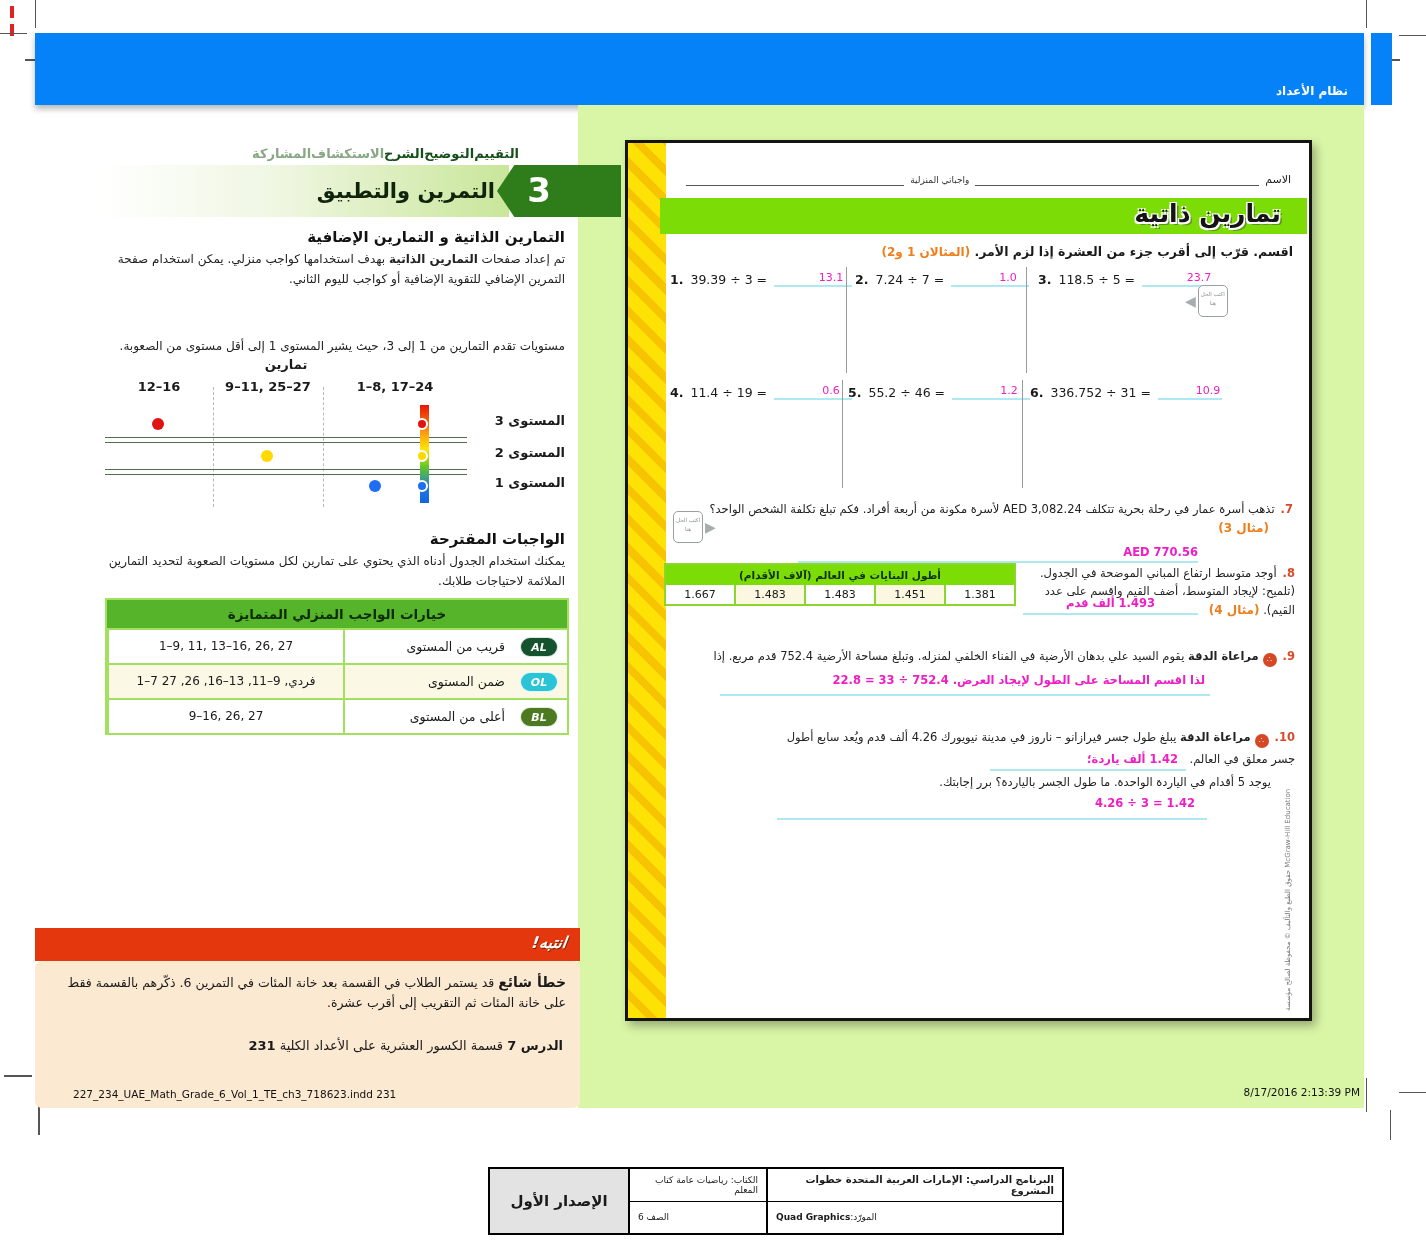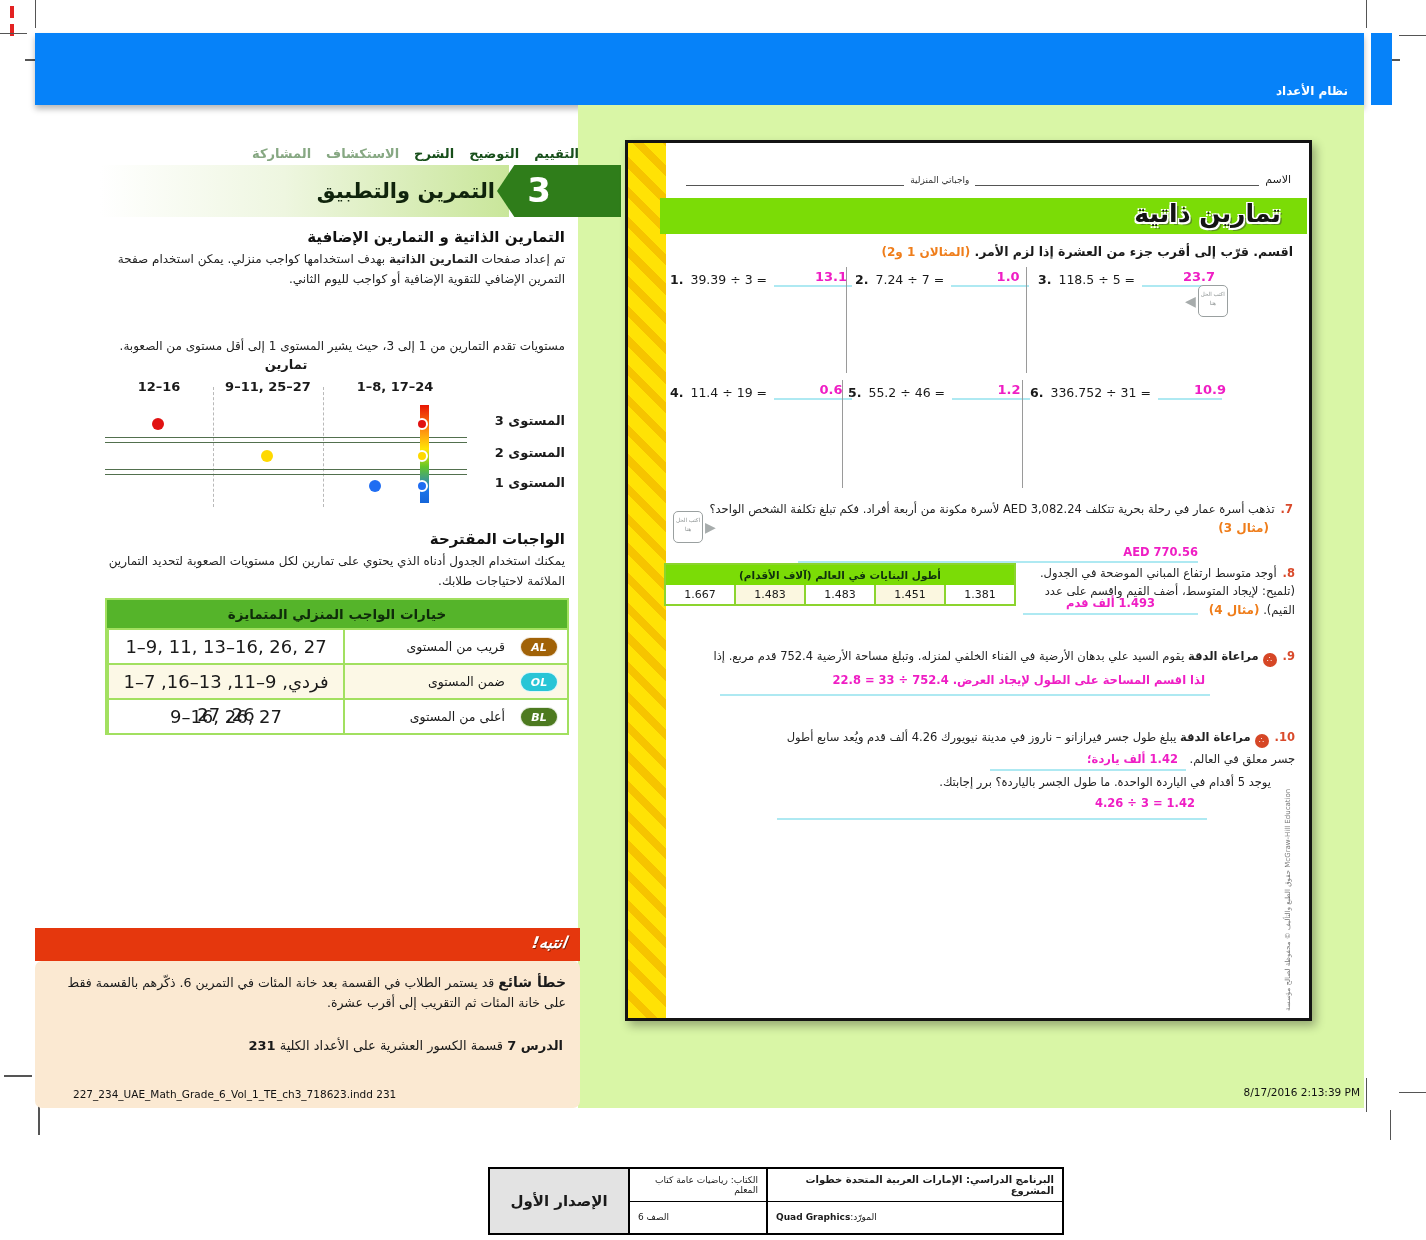--- a/index.html
+++ b/index.html
@@ -13,21 +13,21 @@
   
   .topbar{position:absolute;left:35px;top:33px;width:1329px;height:72px;background:#0682f9;
           box-shadow:0 4px 6px rgba(0,0,0,.28);}
   .topbar-bleed{position:absolute;left:1371px;top:33px;width:21px;height:72px;background:#0682f9;}
   .chapter-tab{position:absolute;right:16px;bottom:7px;color:#fff;font-weight:bold;font-size:12px;direction:rtl;}
 
   
   .green-panel{position:absolute;left:578px;top:105px;width:786px;height:1003px;background:#d9f6a6;}
 
   
-  .tabs{position:absolute;left:252px;top:146px;display:flex;gap:15px;font-size:13px;font-weight:bold;direction:ltr;}
+  .tabs{position:absolute;left:252px;top:146px;display:flex;font-size:13px;font-weight:bold;direction:ltr;}
   .tab.dim{color:#87a883;}
   .tab.act{color:#174f1a;}
 
   .banner{position:absolute;left:100px;top:165px;width:521px;height:52px;}
   .banner-bar{position:absolute;left:0;top:0;right:112px;bottom:0;
               background:linear-gradient(to right,#ffffff,#eef6e0 45%,#c9e69a);}
   .banner-title{position:absolute;right:14px;top:0;line-height:52px;font-size:21px;font-weight:bold;color:#10240c;direction:rtl;}
   .banner-num{position:absolute;right:0;top:0;width:124px;height:52px;background:#2f7d1a;
               clip-path:polygon(0 50%,14% 0,100% 0,100% 100%,14% 100%);
               color:#fff;font-size:34px;font-weight:bold;text-align:center;line-height:50px;}
@@ -53,24 +53,24 @@
 
   
   .hw-table{position:absolute;left:105px;top:598px;width:460px;border:2px solid #a2e060;background:#fff;}
   .hw-title{height:28px;background:#55b42a;color:#0f2c0a;font-weight:bold;font-size:13.5px;
             text-align:center;line-height:28px;direction:rtl;}
   .hw-row{display:flex;direction:rtl;height:33px;align-items:center;border-top:2px solid #a2e060;}
   .hw-row.alt{background:#fcf8e6;}
   .hw-badge-cell{width:56px;display:flex;justify-content:center;}
   .hw-level{width:168px;direction:rtl;font-size:12.5px;padding-right:6px;border-left:2px solid #a2e060;
             height:33px;line-height:33px;box-sizing:border-box;}
-  .hw-nums{flex:1;text-align:center;font-size:18px;direction:ltr;height:33px;line-height:33px;border-left:2px solid #a2e060;}
+  .hw-nums{flex:1;text-align:center;font-size:12px;direction:ltr;height:33px;line-height:33px;border-left:2px solid #a2e060;}
   .badge{width:38px;height:20px;border-radius:10px;color:#fff;font-weight:bold;font-style:italic;font-size:11px;
          text-align:center;line-height:20px;border:1.5px solid rgba(255,255,255,.85);box-sizing:border-box;}
-  .badge.AL{background:#a16207;} .badge.OL{background:#29c5d6;} .badge.BL{background:#4d7a20;}
+  .badge.AL{background:#14532d;} .badge.OL{background:#29c5d6;} .badge.BL{background:#4d7a20;}
 
   
   .attn{position:absolute;left:35px;top:928px;width:545px;height:180px;}
   .attn-bar{position:absolute;left:0;top:0;right:0;height:33px;background:#e5370d;}
   .attn-title{position:absolute;right:14px;top:5px;color:#fff;font-weight:bold;font-style:italic;font-size:16px;
               transform:skewX(-8deg);text-shadow:1px 1px 0 #7a1d00;direction:rtl;}
   .attn-body{position:absolute;left:0;top:33px;right:0;bottom:0;background:#fbe9d2;border-radius:7px;}
   .attn-text{position:absolute;top:10px;right:14px;left:14px;direction:rtl;font-size:12.5px;line-height:1.6;text-align:right;}
   .attn-text b{font-size:14px;}
   .lesson-footer{position:absolute;left:105px;top:1038px;width:458px;direction:rtl;text-align:right;font-size:13px;}
@@ -90,21 +90,21 @@
   .hw-mini{font-size:9px;color:#333;padding-bottom:1px;}
   .ws-titlebar{position:absolute;top:55px;left:32px;right:2px;height:36px;background:#7bdc06;}
   .ws-title{position:absolute;right:26px;top:1px;font-size:25px;font-weight:bold;color:#141414;direction:rtl;
             text-shadow:-1.5px -1.5px 0 #fff,1.5px -1.5px 0 #fff,-1.5px 1.5px 0 #fff,1.5px 1.5px 0 #fff,3px 3px 0 rgba(60,60,60,.45);}
   .ws-instr{position:absolute;top:101px;right:16px;direction:rtl;font-size:12.5px;font-weight:bold;white-space:nowrap;}
   .ref{color:#ef7d1a;font-size:12px;font-weight:bold;margin-left:48px;}
 
   .prob{position:absolute;display:flex;align-items:flex-end;gap:7px;font-size:12.5px;direction:ltr;}
   .p-num{font-weight:bold;}
   .ans-line{display:inline-block;width:78px;border-bottom:2px solid #aee9f2;text-align:center;}
-  .ans{color:#ef1ec4;font-weight:bold;font-size:13px;position:relative;top:-1px;margin-left:36px;}
+  .ans{color:#ef1ec4;font-weight:normal;font-size:11px;position:relative;top:-1px;margin-left:36px;}
   .vdiv{position:absolute;width:0;border-left:1px solid #9a9a9a;}
 
   .note{position:absolute;display:flex;align-items:center;gap:2px;}
   .note-box{width:30px;height:32px;border:1.5px solid #9aa0a0;border-radius:5px;background:#fff;
             font-size:5.5px;color:#8a9090;text-align:center;line-height:1.6;direction:rtl;padding-top:4px;box-sizing:border-box;}
   .note-arrow{color:#a7acac;font-size:14px;}
 
   .pblock{position:absolute;direction:rtl;font-size:11.5px;line-height:1.55;text-align:right;color:#222;}
   .pnum-red{color:#d94a2b;font-weight:bold;margin-left:6px;}
   .plabel{font-weight:bold;}

